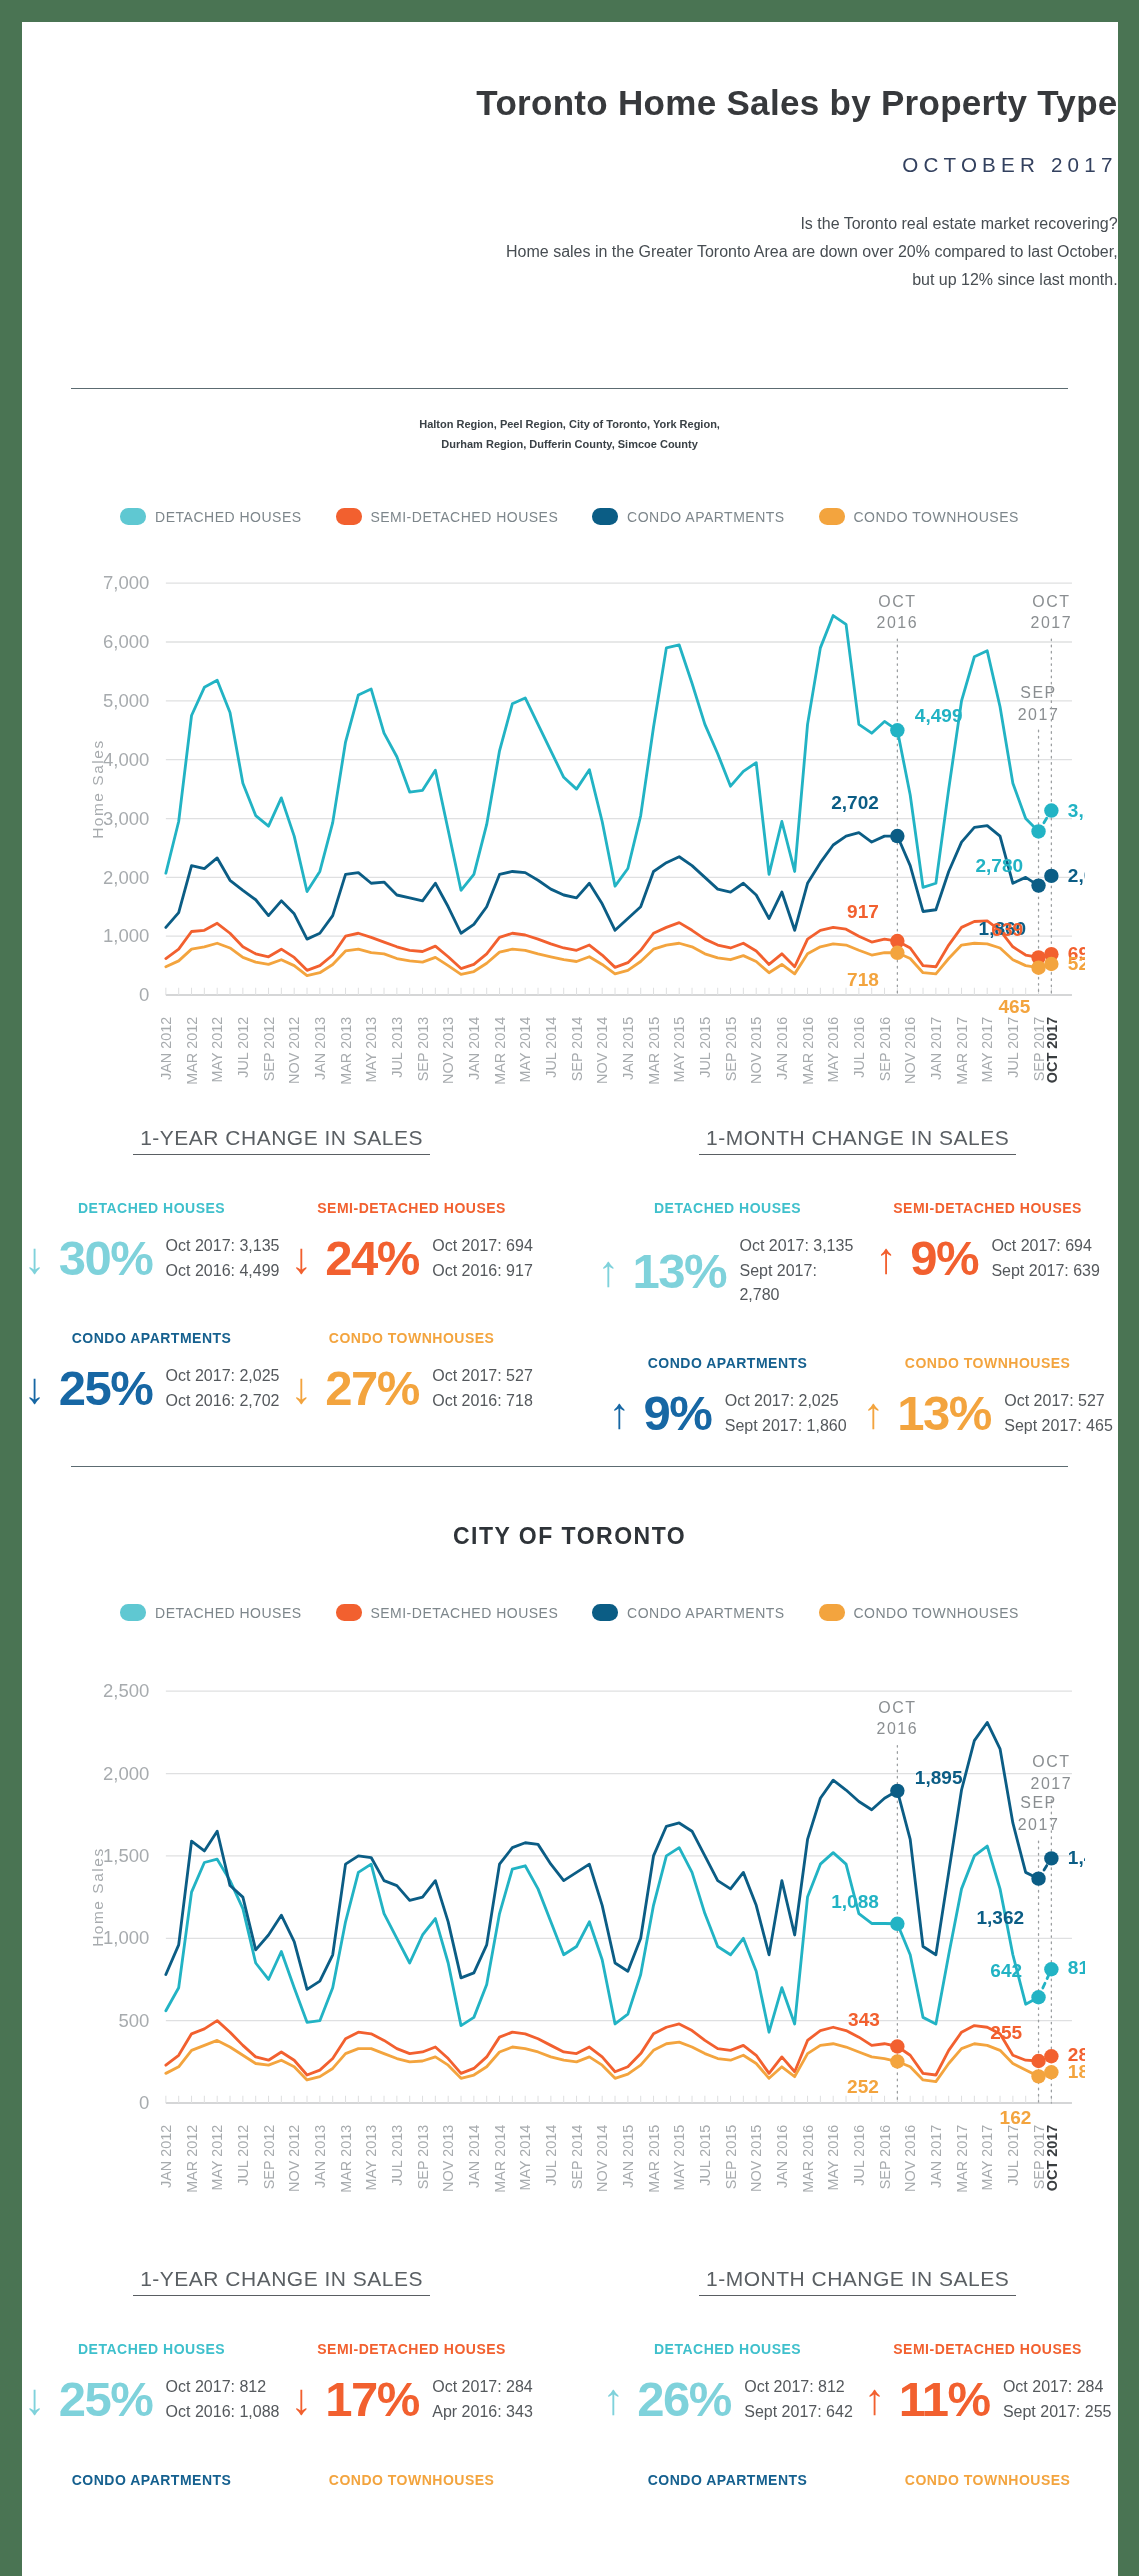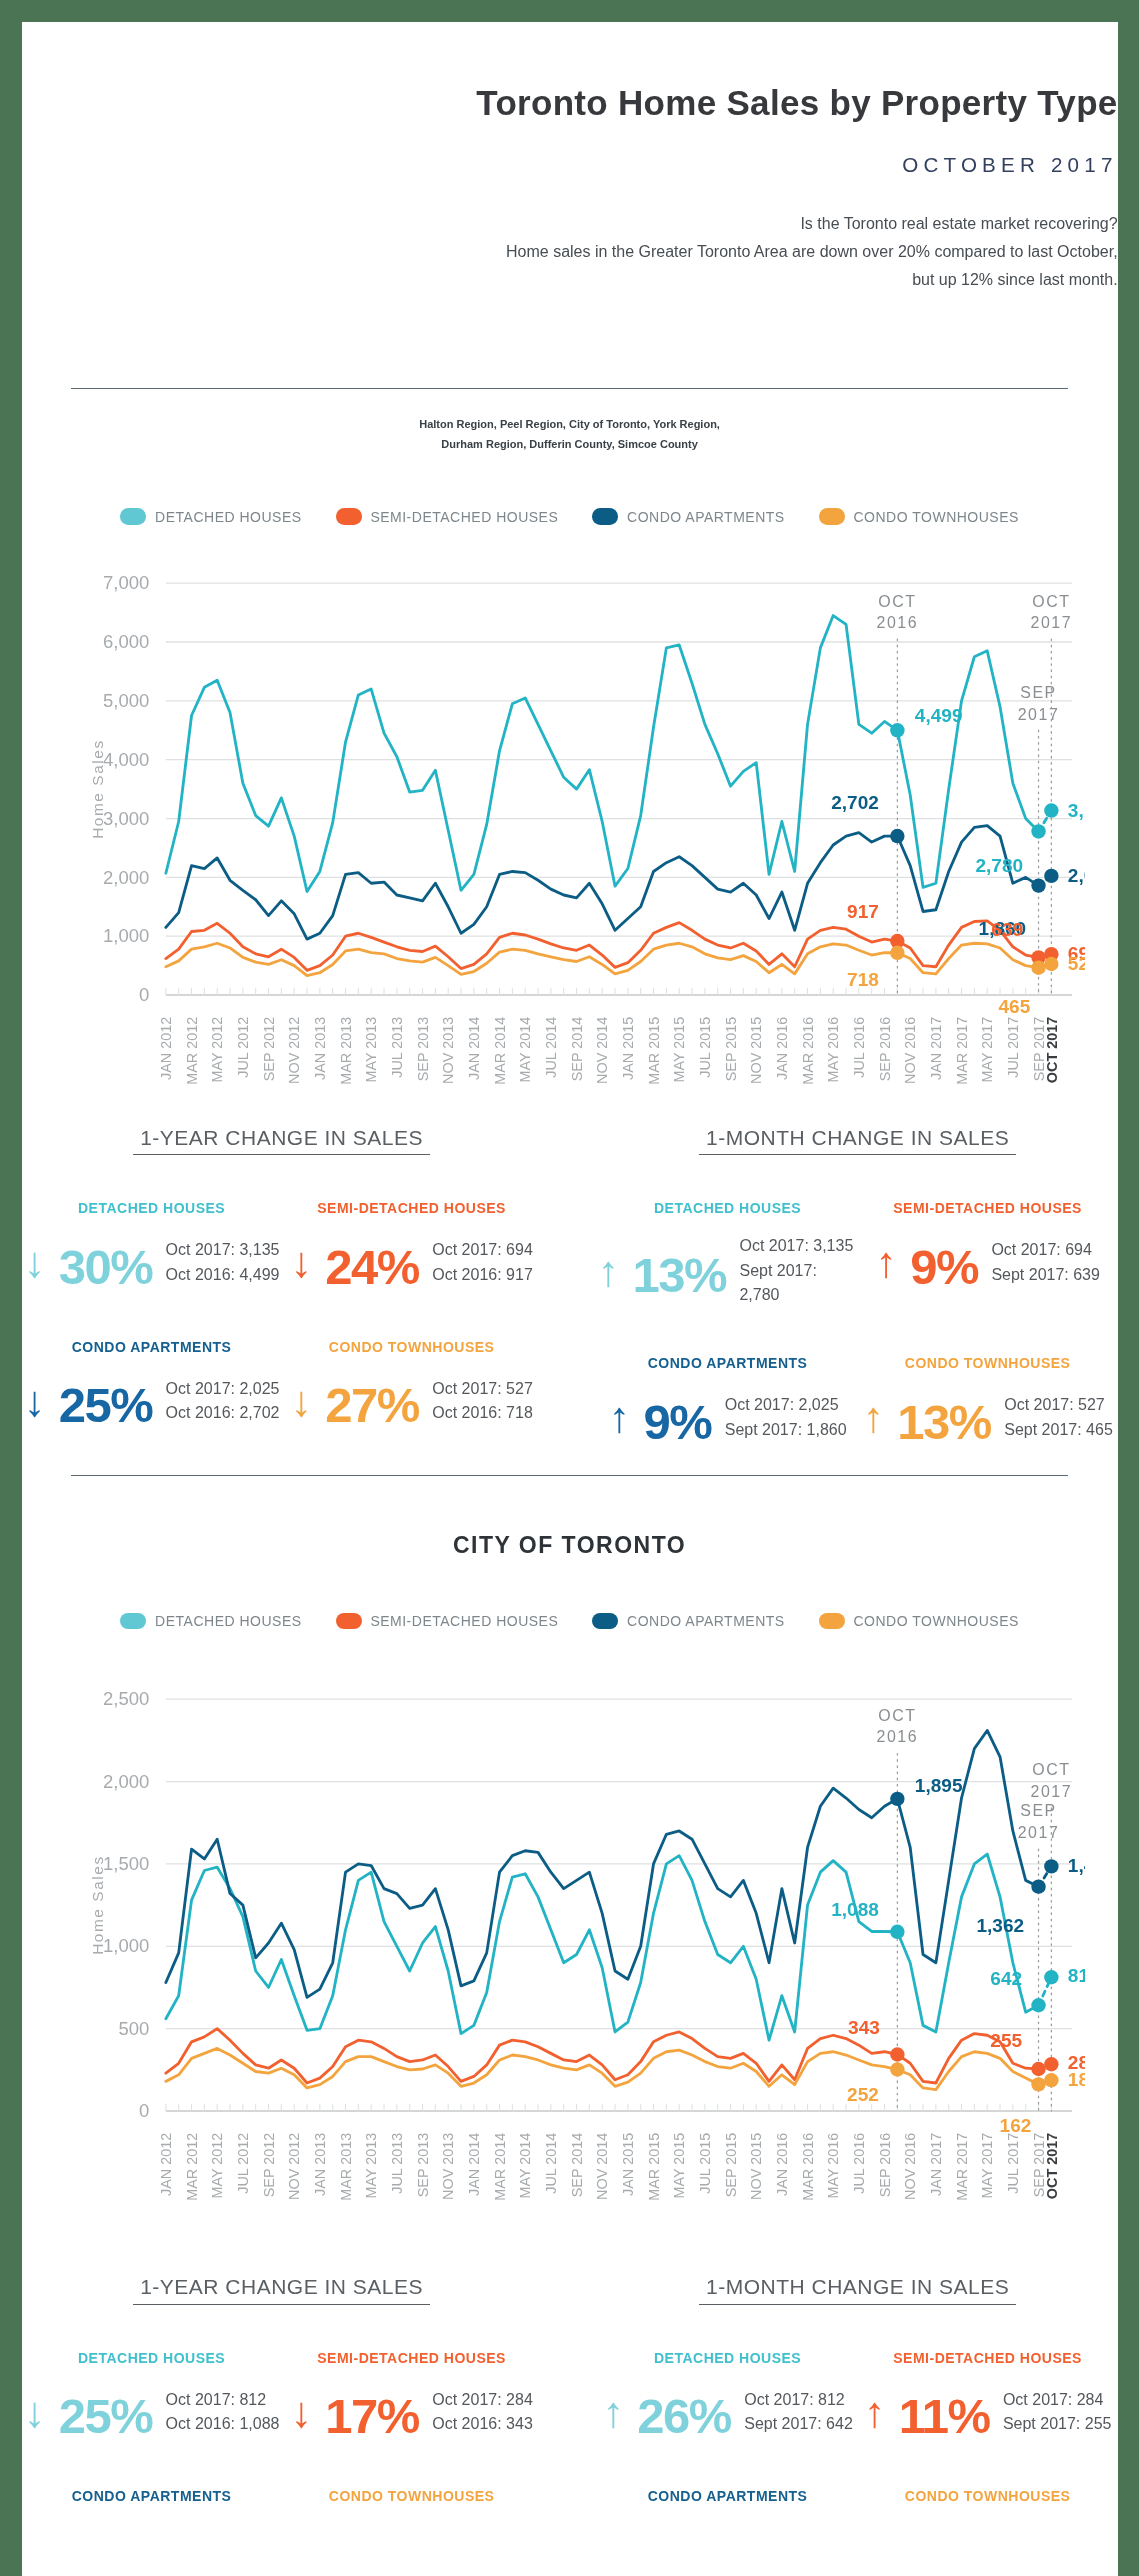--- a/index.html
+++ b/index.html
@@ -49,21 +49,21 @@
   .stat-col{ width:520px; }
   .stats-title{
     display:inline-block;font-size:21px;color:#5a5f63;letter-spacing:0.5px;
     border-bottom:1.5px solid #5a5f63;padding:0 7.2px 4.6px 7.2px;
   }
   .stat-grid{ margin-top:45px;display:grid;grid-template-columns:1fr 1fr;row-gap:47px; }
   .stat-card{ text-align:center; }
   .stat-series{ font-size:14px;letter-spacing:0.5px;font-weight:bold; }
   .stat-row{ margin-top:17.5px;display:flex;justify-content:center;align-items:center;gap:13.4px; }
   .stat-arrow{ font-size:43px;font-weight:bold;line-height:1; }
-  .stat-pct{ font-size:49px;font-weight:bold;letter-spacing:-1.5px;line-height:1;margin-top:9px; }
+  .stat-pct{ font-size:49px;font-weight:bold;letter-spacing:-1.5px;line-height:1; }
   .stat-lines{ text-align:left;font-size:16px;color:#54585c;line-height:1.55; }
 </style>
 </head>
 <body>
 
 <div class="page">
 
   <div class="hdr">
     <h1>Toronto Home Sales by Property Type</h1>
     <div class="subtitle">OCTOBER 2017</div>
@@ -570,21 +570,21 @@
                 </span>
               </div>
             </div>
             <div class="stat-card">
               <div class="stat-series" style="color: rgb(242, 96, 47);">SEMI-DETACHED HOUSES</div>
               <div class="stat-row">
                 <span class="stat-arrow" style="color: rgb(242, 96, 47);">↓</span>
                 <span class="stat-pct" style="color: rgb(242, 96, 47);">17%</span>
                 <span class="stat-lines">
                   <div>Oct 2017: 284</div>
-                  <div>Oct 2016: 343</div>
+                  <div>Apr 2016: 343</div>
                 </span>
               </div>
             </div>
             <div class="stat-card">
               <div class="stat-series" style="color: rgb(21, 96, 143);">CONDO APARTMENTS</div>
             </div>
             <div class="stat-card">
               <div class="stat-series" style="color: rgb(243, 164, 62);">CONDO TOWNHOUSES</div>
             </div>
           </div>

